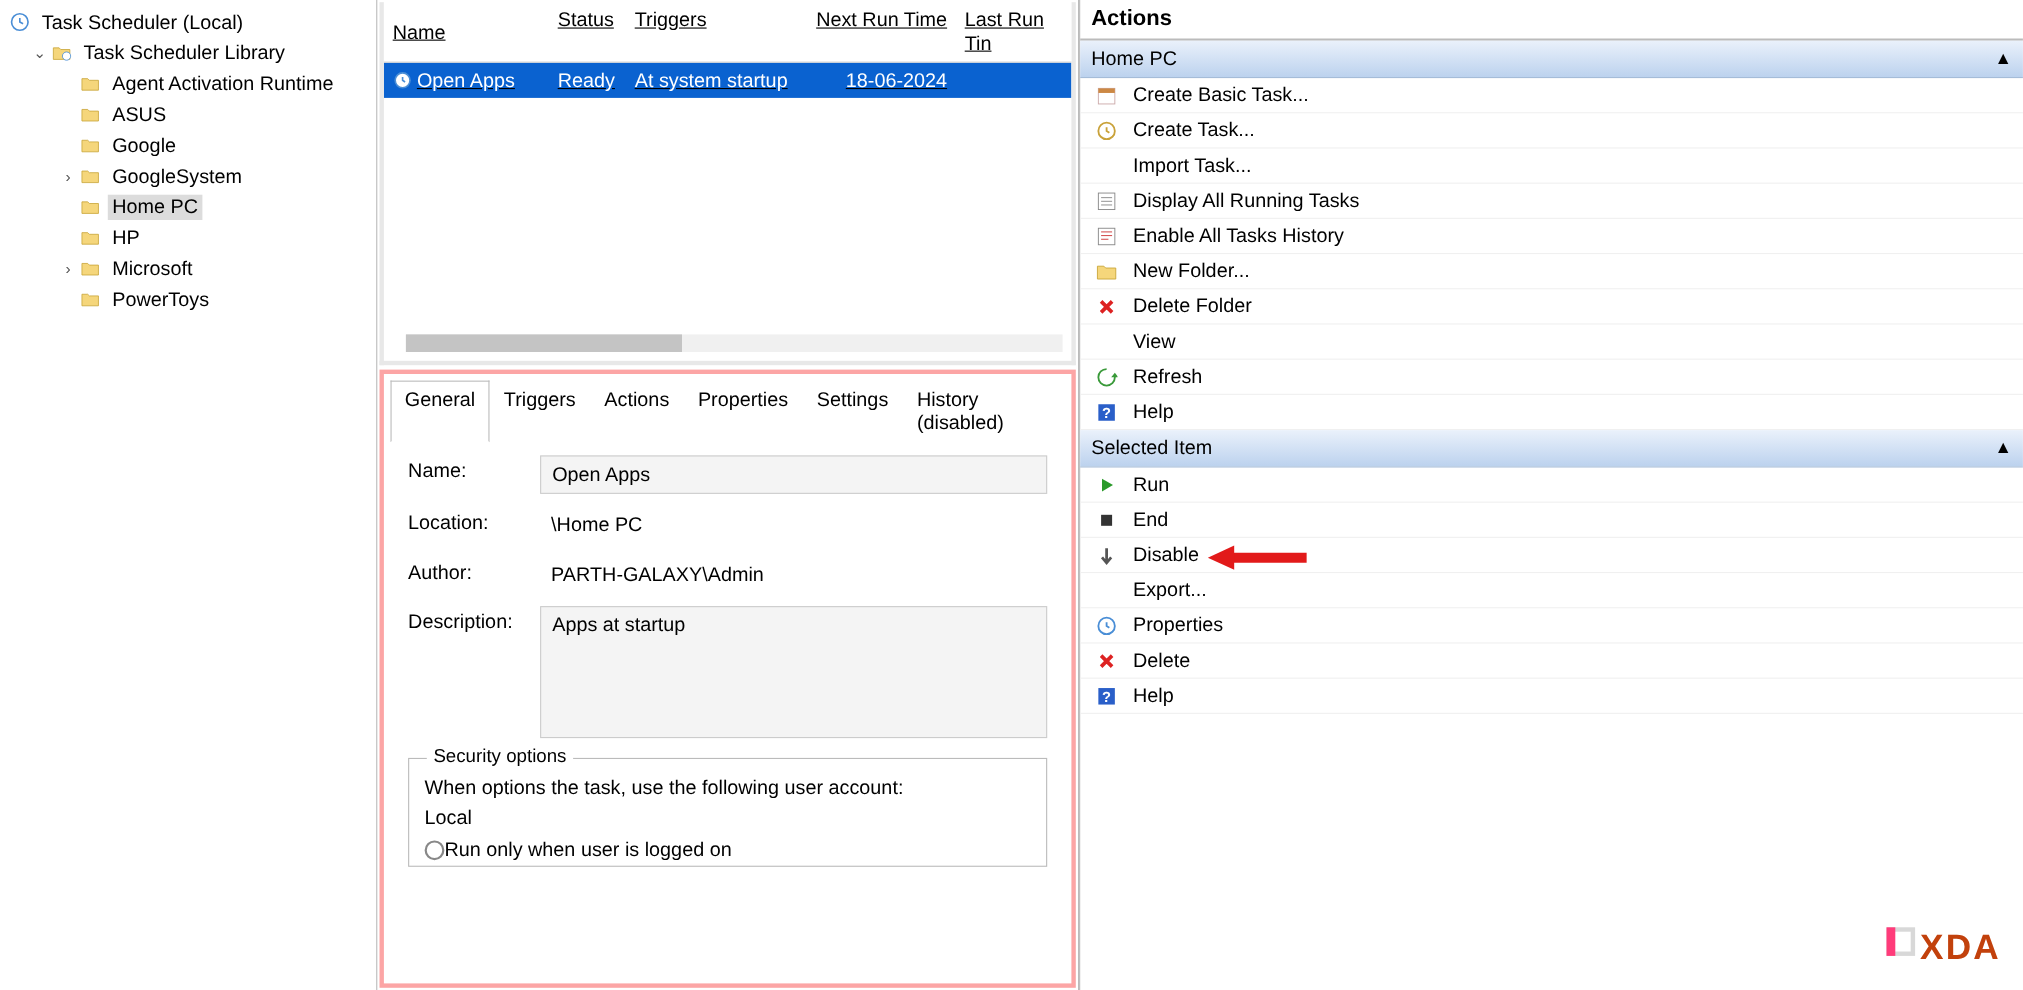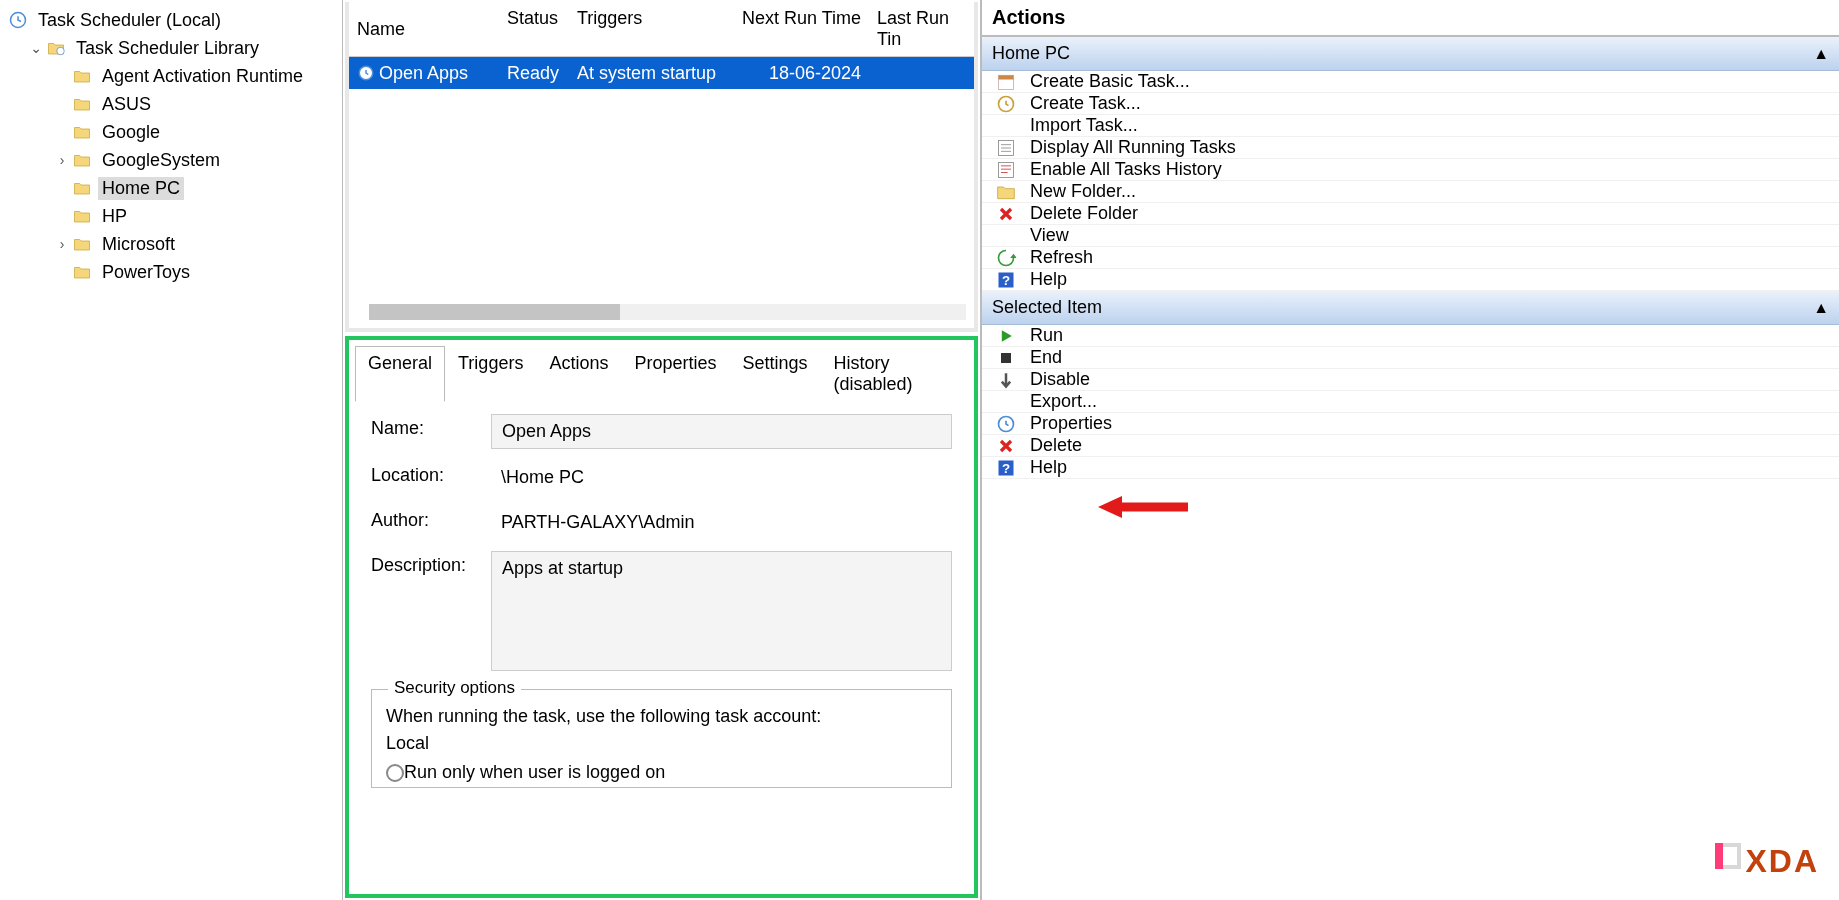--- a/index.html
+++ b/index.html
@@ -13,57 +13,57 @@
 .tree-toggle { width: 20px; text-align: center; color: #555; font-size: 14px; }
 .tree-icon { width: 20px; height: 20px; margin-right: 6px; display: flex; align-items: center; justify-content: center; }
 .tree-icon svg { width: 18px; height: 18px; }
 .t-label { padding: 1px 4px; }
 .ind1 { padding-left: 4px; }
 .ind2 { padding-left: 22px; }
 .ind3 { padding-left: 48px; }
 
 
 .center { width: 638px; border-right: 1px solid #bbb; display: flex; flex-direction: column; }
-.task-list { height: 330px; border: 4px solid #e8e8e8; border-top: none; margin: 2px; display: flex; flex-direction: column; }
+.task-list { height: 330px; border: 4px solid #e8e8e8; border-top: none; margin: 2px; display: flex; flex-direction: column; text-decoration: underline; }
 .task-header { display: flex; border-bottom: 1px solid #ccc; background: #fff; }
 .task-header .col { padding: 6px 8px; font-size: 18px; }
 .task-rows { flex: 1; overflow: hidden; }
 .task-row { display: flex; align-items: center; height: 32px; }
 .task-row.selected { background: #0a62d0; color: #fff; }
 .task-row .col { padding: 0 8px; font-size: 18px; overflow: hidden; white-space: nowrap; }
 .col-name { width: 150px; display: flex; align-items: center; }
 .col-status { width: 70px; }
 .col-triggers { width: 160px; }
 .col-nextrun { width: 140px; text-align: right; }
 .col-lastrun { width: 95px; }
 .scroll-stub { height: 16px; background: #f0f0f0; margin: 4px 8px 8px 20px; position: relative; }
 .scroll-thumb { position: absolute; left: 0; width: 42%; top: 0; bottom: 0; background: #c4c4c4; }
 .clock-ico { width: 18px; height: 18px; margin-right: 4px; }
 
-.detail-pane { flex: 1; border: 4px solid #22c55e; margin: 2px; display: flex; flex-direction: column; overflow: hidden; }
+.detail-pane { flex: 1; border: 4px solid #fca5a5; margin: 2px; display: flex; flex-direction: column; overflow: hidden; }
 .tabs { display: flex; padding: 6px 6px 0 6px; }
 .tab { padding: 6px 12px; font-size: 18px; border: 1px solid transparent; cursor: pointer; }
 .tab.active { border: 1px solid #bbb; border-bottom: 1px solid #fff; }
 .detail-body { padding: 12px 22px; display: grid; grid-template-columns: 110px 1fr; column-gap: 10px; row-gap: 12px; align-items: start; }
 .detail-body .dl { font-size: 18px; padding-top: 4px; }
 .detail-body input, .detail-body textarea, .ro-field { width: 100%; font-size: 18px; padding: 6px 10px; border: 1px solid #ccc; background: #f4f4f4; font-family: inherit; }
 .ro-field { border: none; background: transparent; }
 textarea { height: 120px; resize: none; }
 .sec-group { grid-column: 1 / 3; border: 1px solid #bbb; padding: 10px 14px 4px; margin-top: 6px; position: relative; }
 .sec-group .legend { position: absolute; top: -12px; left: 16px; background: #fff; padding: 0 6px; font-size: 17px; }
 .sec-group .line { margin: 6px 0; font-size: 18px; }
 .radio-row { display: flex; align-items: center; margin-top: 8px; }
 .radio-dot { width: 18px; height: 18px; border: 2px solid #888; border-radius: 50%; }
 
 
 .actions-panel { flex: 1; border-left: 1px solid #bbb; display: flex; flex-direction: column; }
 .actions-title { padding: 6px 10px; font-size: 20px; font-weight: 600; border-bottom: 2px solid #bbb; }
 .section-head { background: linear-gradient(#eaf1fb, #bcd2ee); padding: 6px 10px; font-size: 18px; display: flex; justify-content: space-between; align-items: center; border-bottom: 1px solid #a5bcd8; }
 .section-head .arrow { font-size: 16px; }
-.action-item { display: flex; align-items: center; padding: 6px 10px; height: 22px; font-size: 18px; border-bottom: 1px solid #f0f0f0; cursor: pointer; }
+.action-item { display: flex; align-items: center; padding: 6px 10px; height: 32px; font-size: 18px; border-bottom: 1px solid #f0f0f0; cursor: pointer; }
 .action-item .ai-icon { width: 28px; display: flex; justify-content: center; margin-right: 10px; }
 .action-item .ai-icon svg { width: 20px; height: 20px; }
 
 .red-arrow { position: absolute; left: 1098px; top: 494px; pointer-events: none; }
 
 .watermark { position: absolute; right: 20px; bottom: 20px; color: #c2410c; font-weight: 700; font-size: 32px; letter-spacing: 2px; display: flex; align-items: flex-start; gap: 4px; }
 .watermark .sq { width: 26px; height: 26px; border: 4px solid #d8d8d8; display: inline-block; position: relative; }
 .watermark .sq::after { content:""; position:absolute; top:-4px; bottom:-4px; left:-4px; width:8px; background:#ff3b7a; }
 </style>
 </head>
@@ -208,21 +208,21 @@
         <div class="dl">Name:</div>
         <input value="Open Apps" style="">
         <div class="dl">Location:</div>
         <div class="ro-field">\Home PC</div>
         <div class="dl">Author:</div>
         <div class="ro-field">PARTH-GALAXY\Admin</div>
         <div class="dl">Description:</div>
         <textarea style="">Apps at startup</textarea>
         <div class="sec-group">
           <div class="legend">Security options</div>
-          <div class="line">When running the task, use the following task account:</div>
+          <div class="line">When options the task, use the following user account:</div>
           <div class="line">Local</div>
           <div class="radio-row">
             <span class="radio-dot"></span>
             <span>Run only when user is logged on</span>
           </div>
         </div>
       </div>
     </div>
   </div>
 

